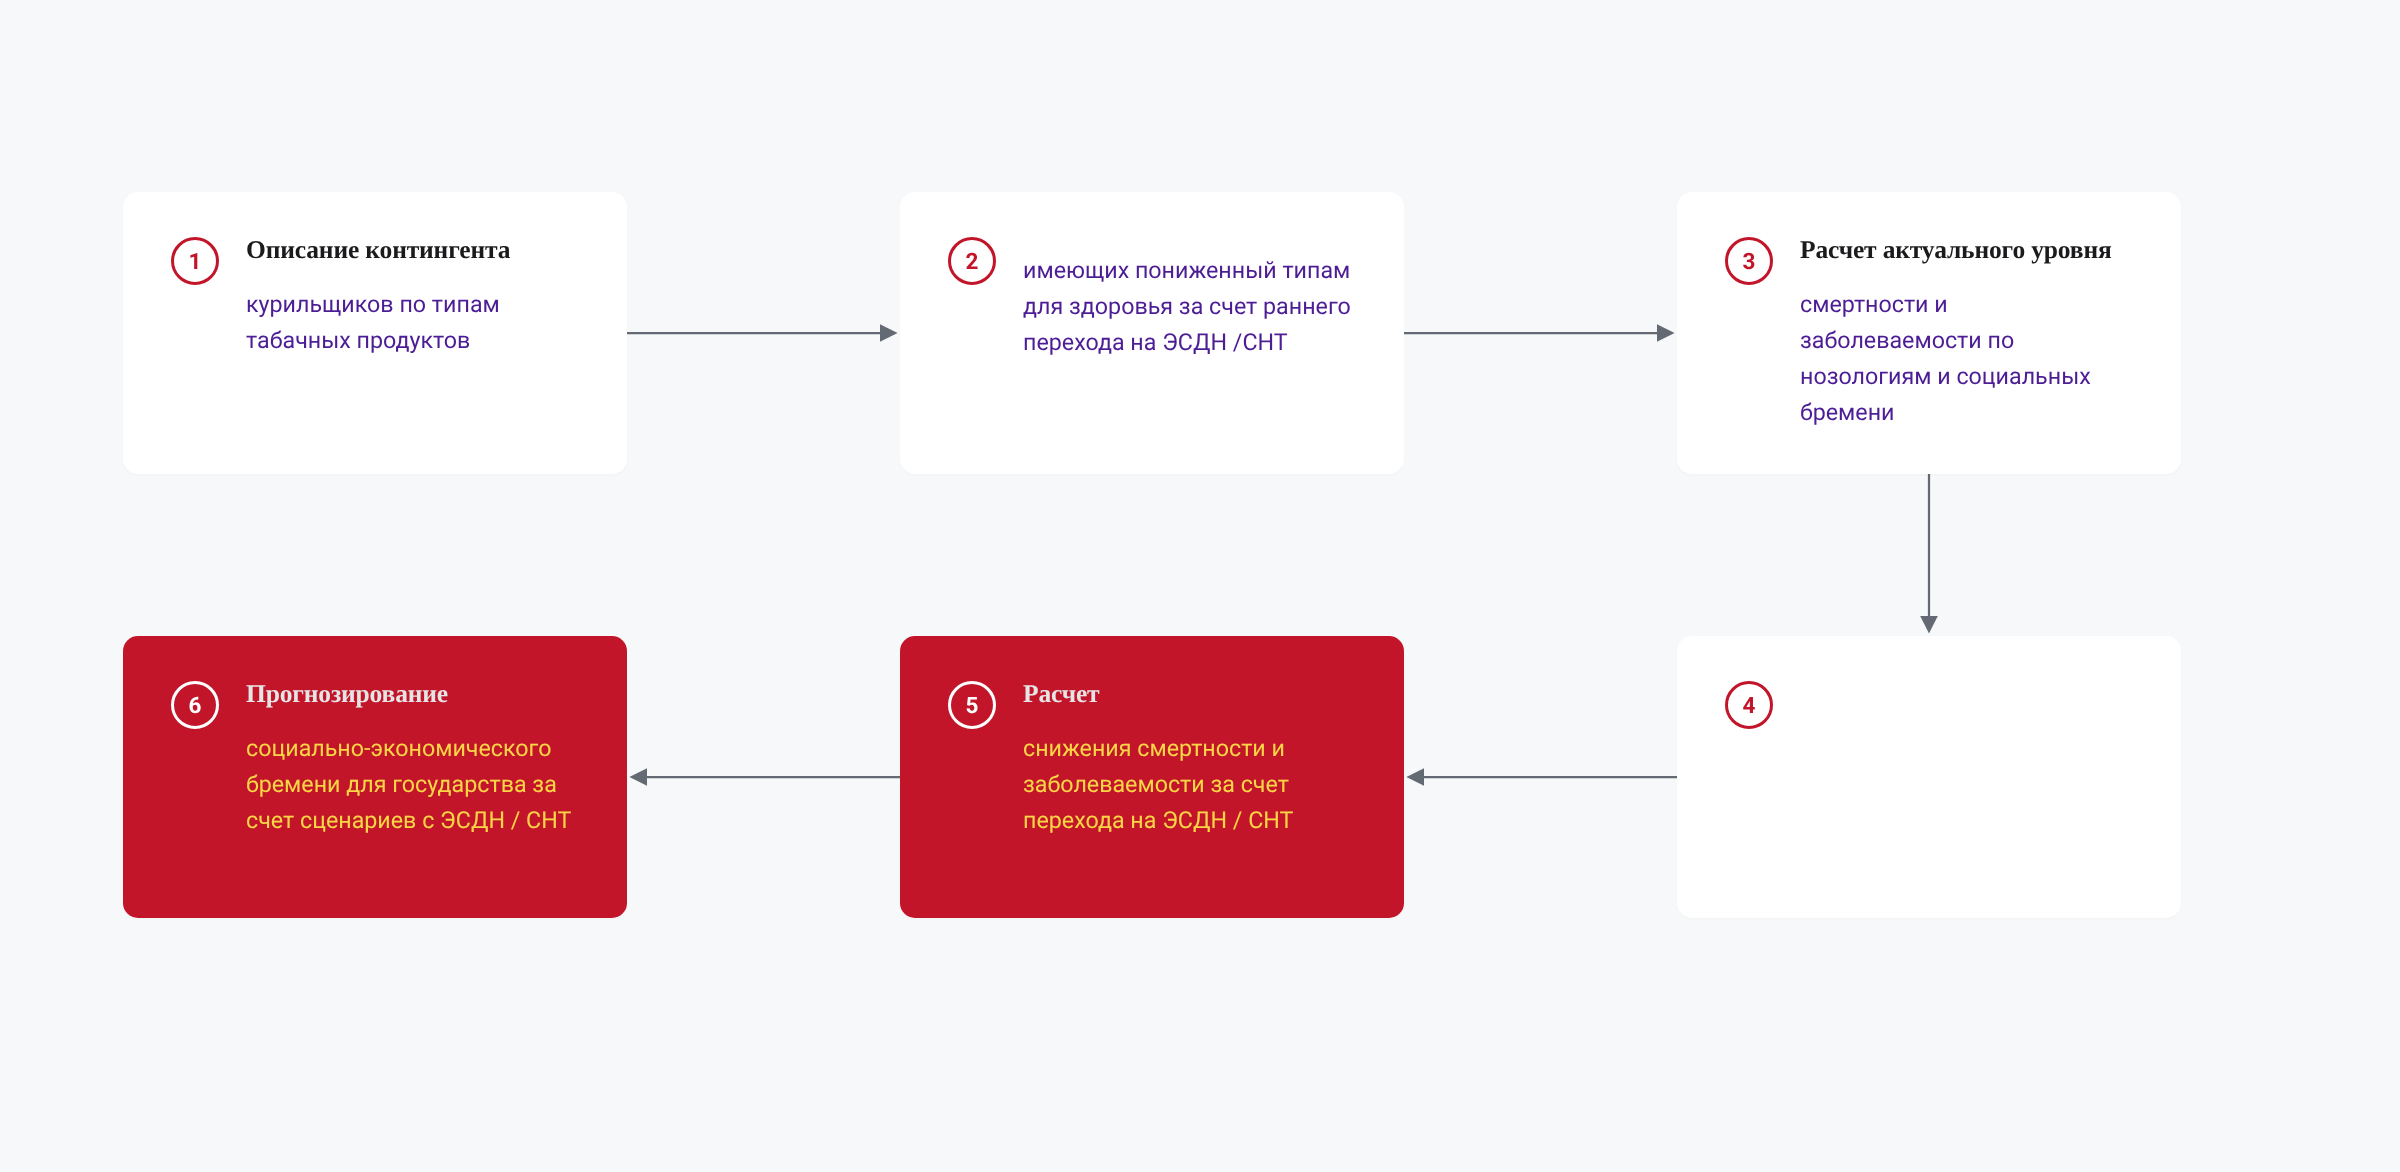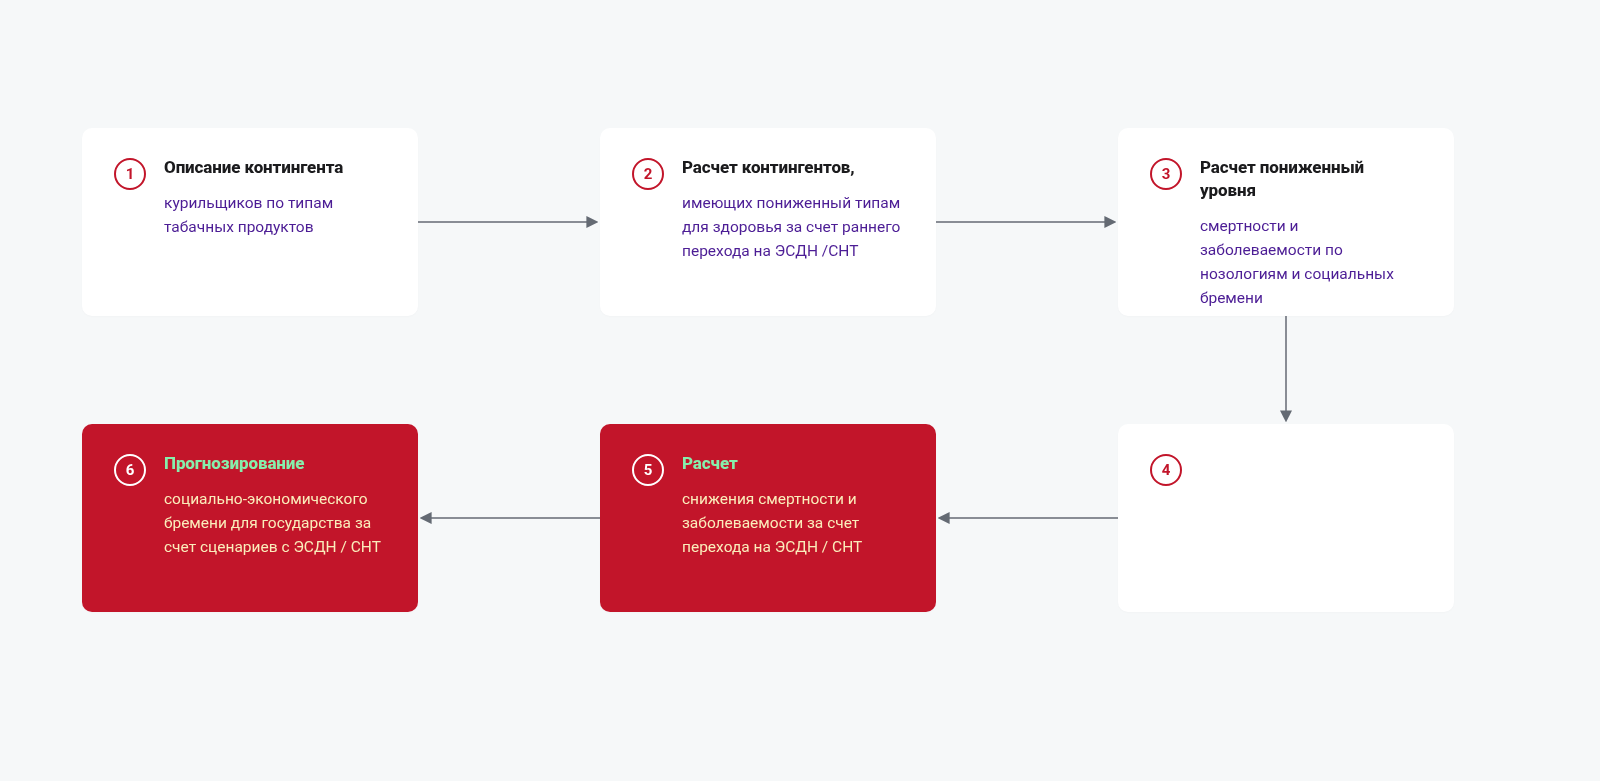--- a/index.html
+++ b/index.html
@@ -50,24 +50,24 @@
     font-weight: 800;
     font-size: 17px;
     line-height: 1.35;
     letter-spacing: -0.1px;
   }
   .desc {
     margin-top: 12px;
     font-size: 15.5px;
     line-height: 1.55;
   }
-  .card.white .title { color: #1b1b1d; }
+  .card.white .title { color: #1b1b1d; font-family: Liberation Serif, serif; }
   .card.white .desc  { color: #4c1d95; }
-  .card.red   .title { color: #86efac; }
-  .card.red   .desc  { color: #fef9c3; opacity: 0.95; }
+  .card.red   .title { color: #e5e5e5; font-family: Liberation Serif, serif; }
+  .card.red   .desc  { color: #fde047; opacity: 0.95; }
 
   
   #c1 { left: 82px;   top: 128px; height: 188px; }
   #c2 { left: 600px;  top: 128px; height: 188px; }
   #c3 { left: 1118px; top: 128px; height: 188px; }
   #c4 { left: 1118px; top: 424px; height: 188px; }
   #c5 { left: 600px;  top: 424px; height: 188px; }
   #c6 { left: 82px;   top: 424px; height: 188px; }
 
   svg.arrows {
@@ -99,29 +99,28 @@
     <div class="badge">1</div>
     <div class="content">
       <div class="title">Описание контингента</div>
       <div class="desc">курильщиков по типам табачных продуктов</div>
     </div>
   </div>
 
   <div id="c2" class="card white">
     <div class="badge">2</div>
     <div class="content">
-      <div class="title">Расчет контингентов,</div>
       <div class="desc">имеющих пониженный типам для здоровья за счет раннего перехода на ЭСДН /СНТ</div>
     </div>
   </div>
 
   <div id="c3" class="card white">
     <div class="badge">3</div>
     <div class="content">
-      <div class="title">Расчет пониженный уровня</div>
+      <div class="title">Расчет актуального уровня</div>
       <div class="desc">смертности и заболеваемости по нозологиям и социальных бремени</div>
     </div>
   </div>
 
   <div id="c4" class="card white">
     <div class="badge">4</div>
   </div>
 
   <div id="c5" class="card red">
     <div class="badge">5</div>

